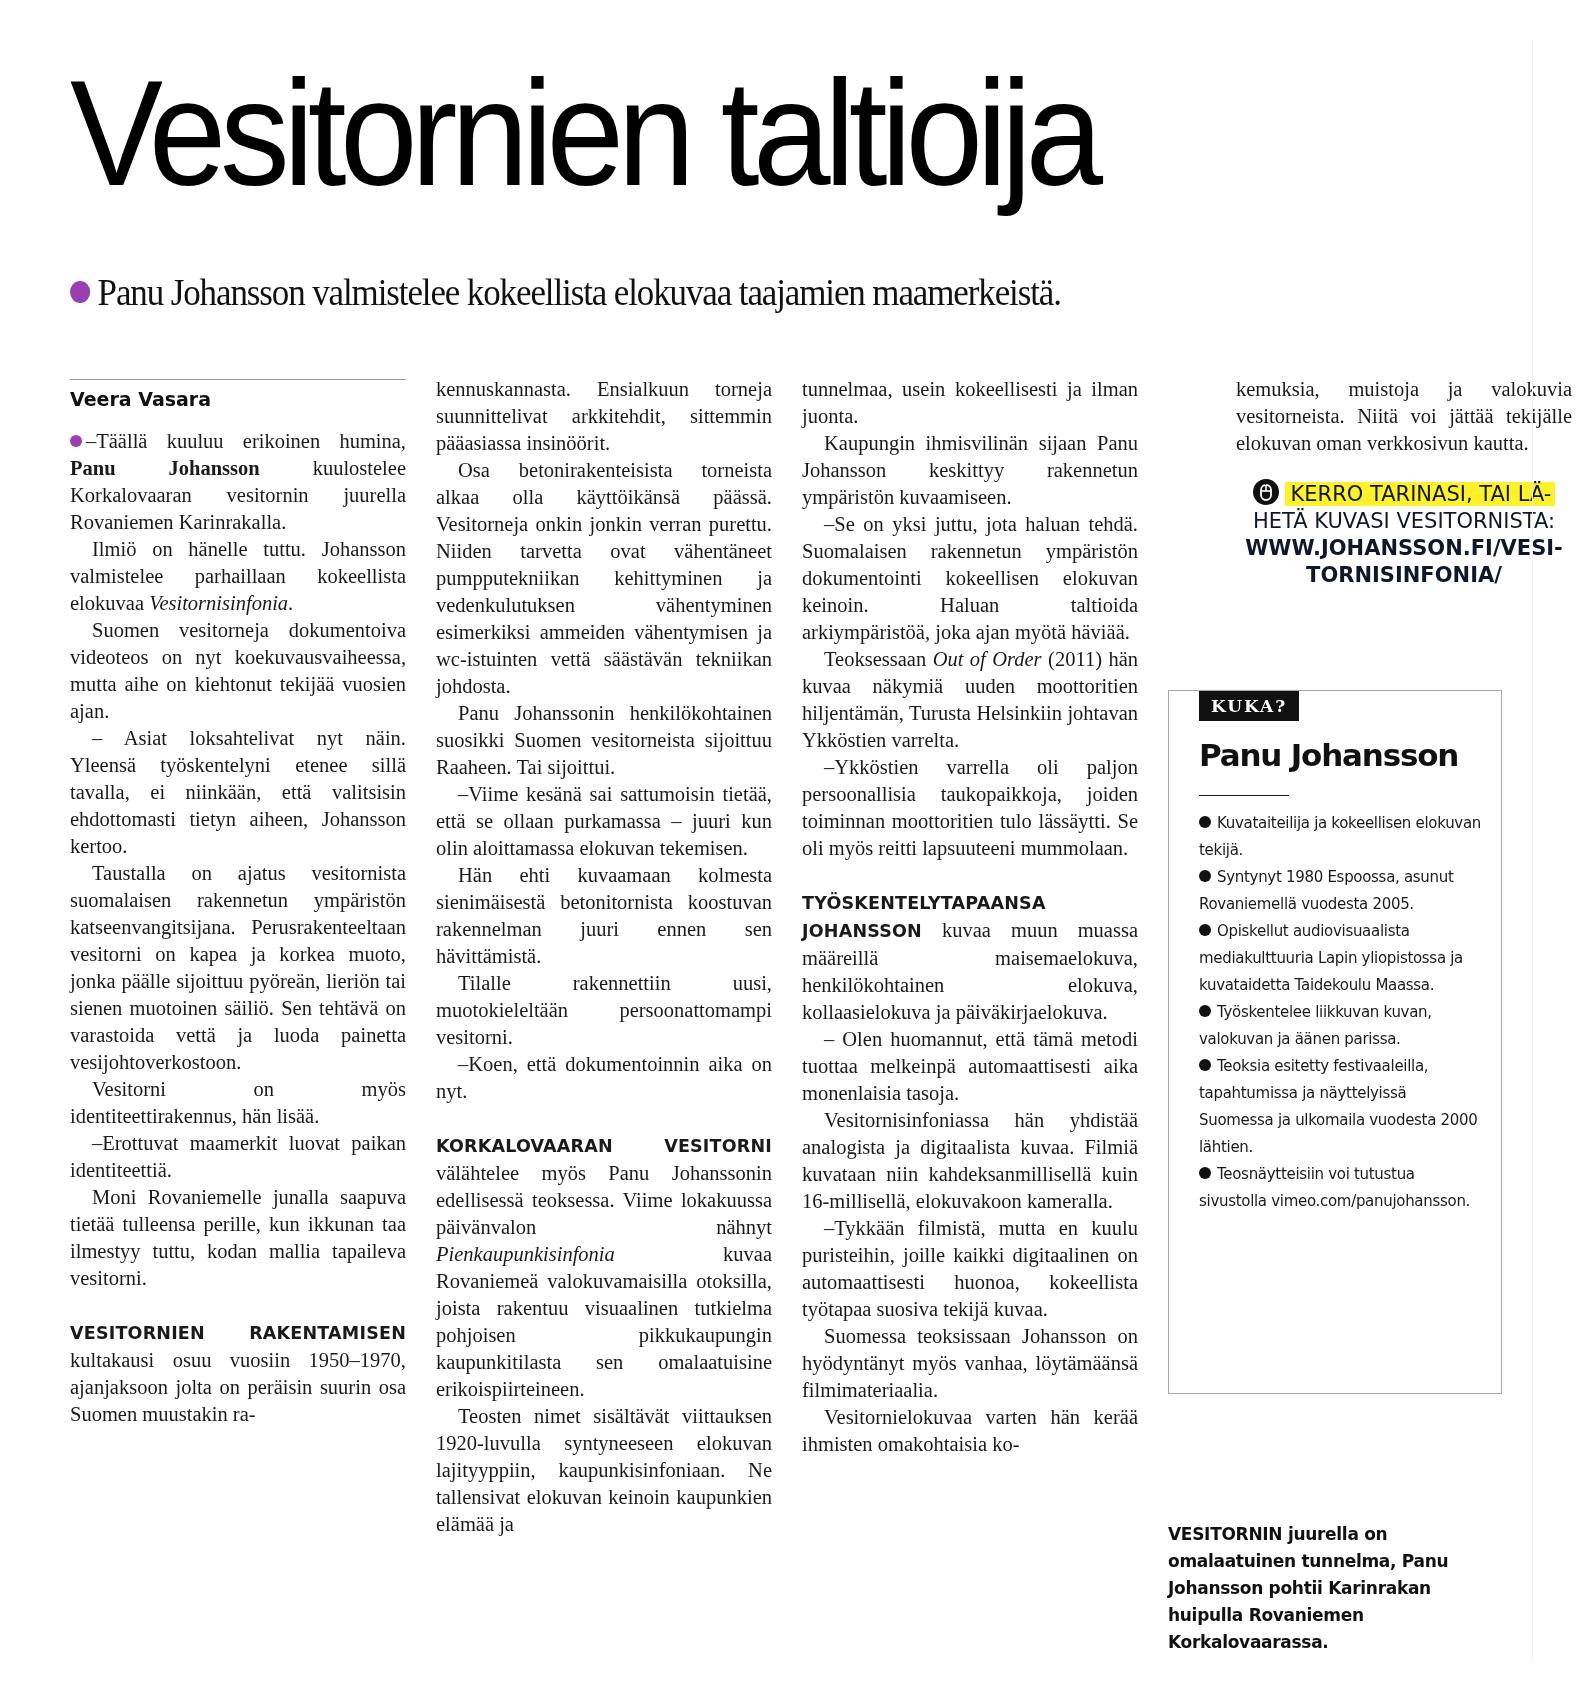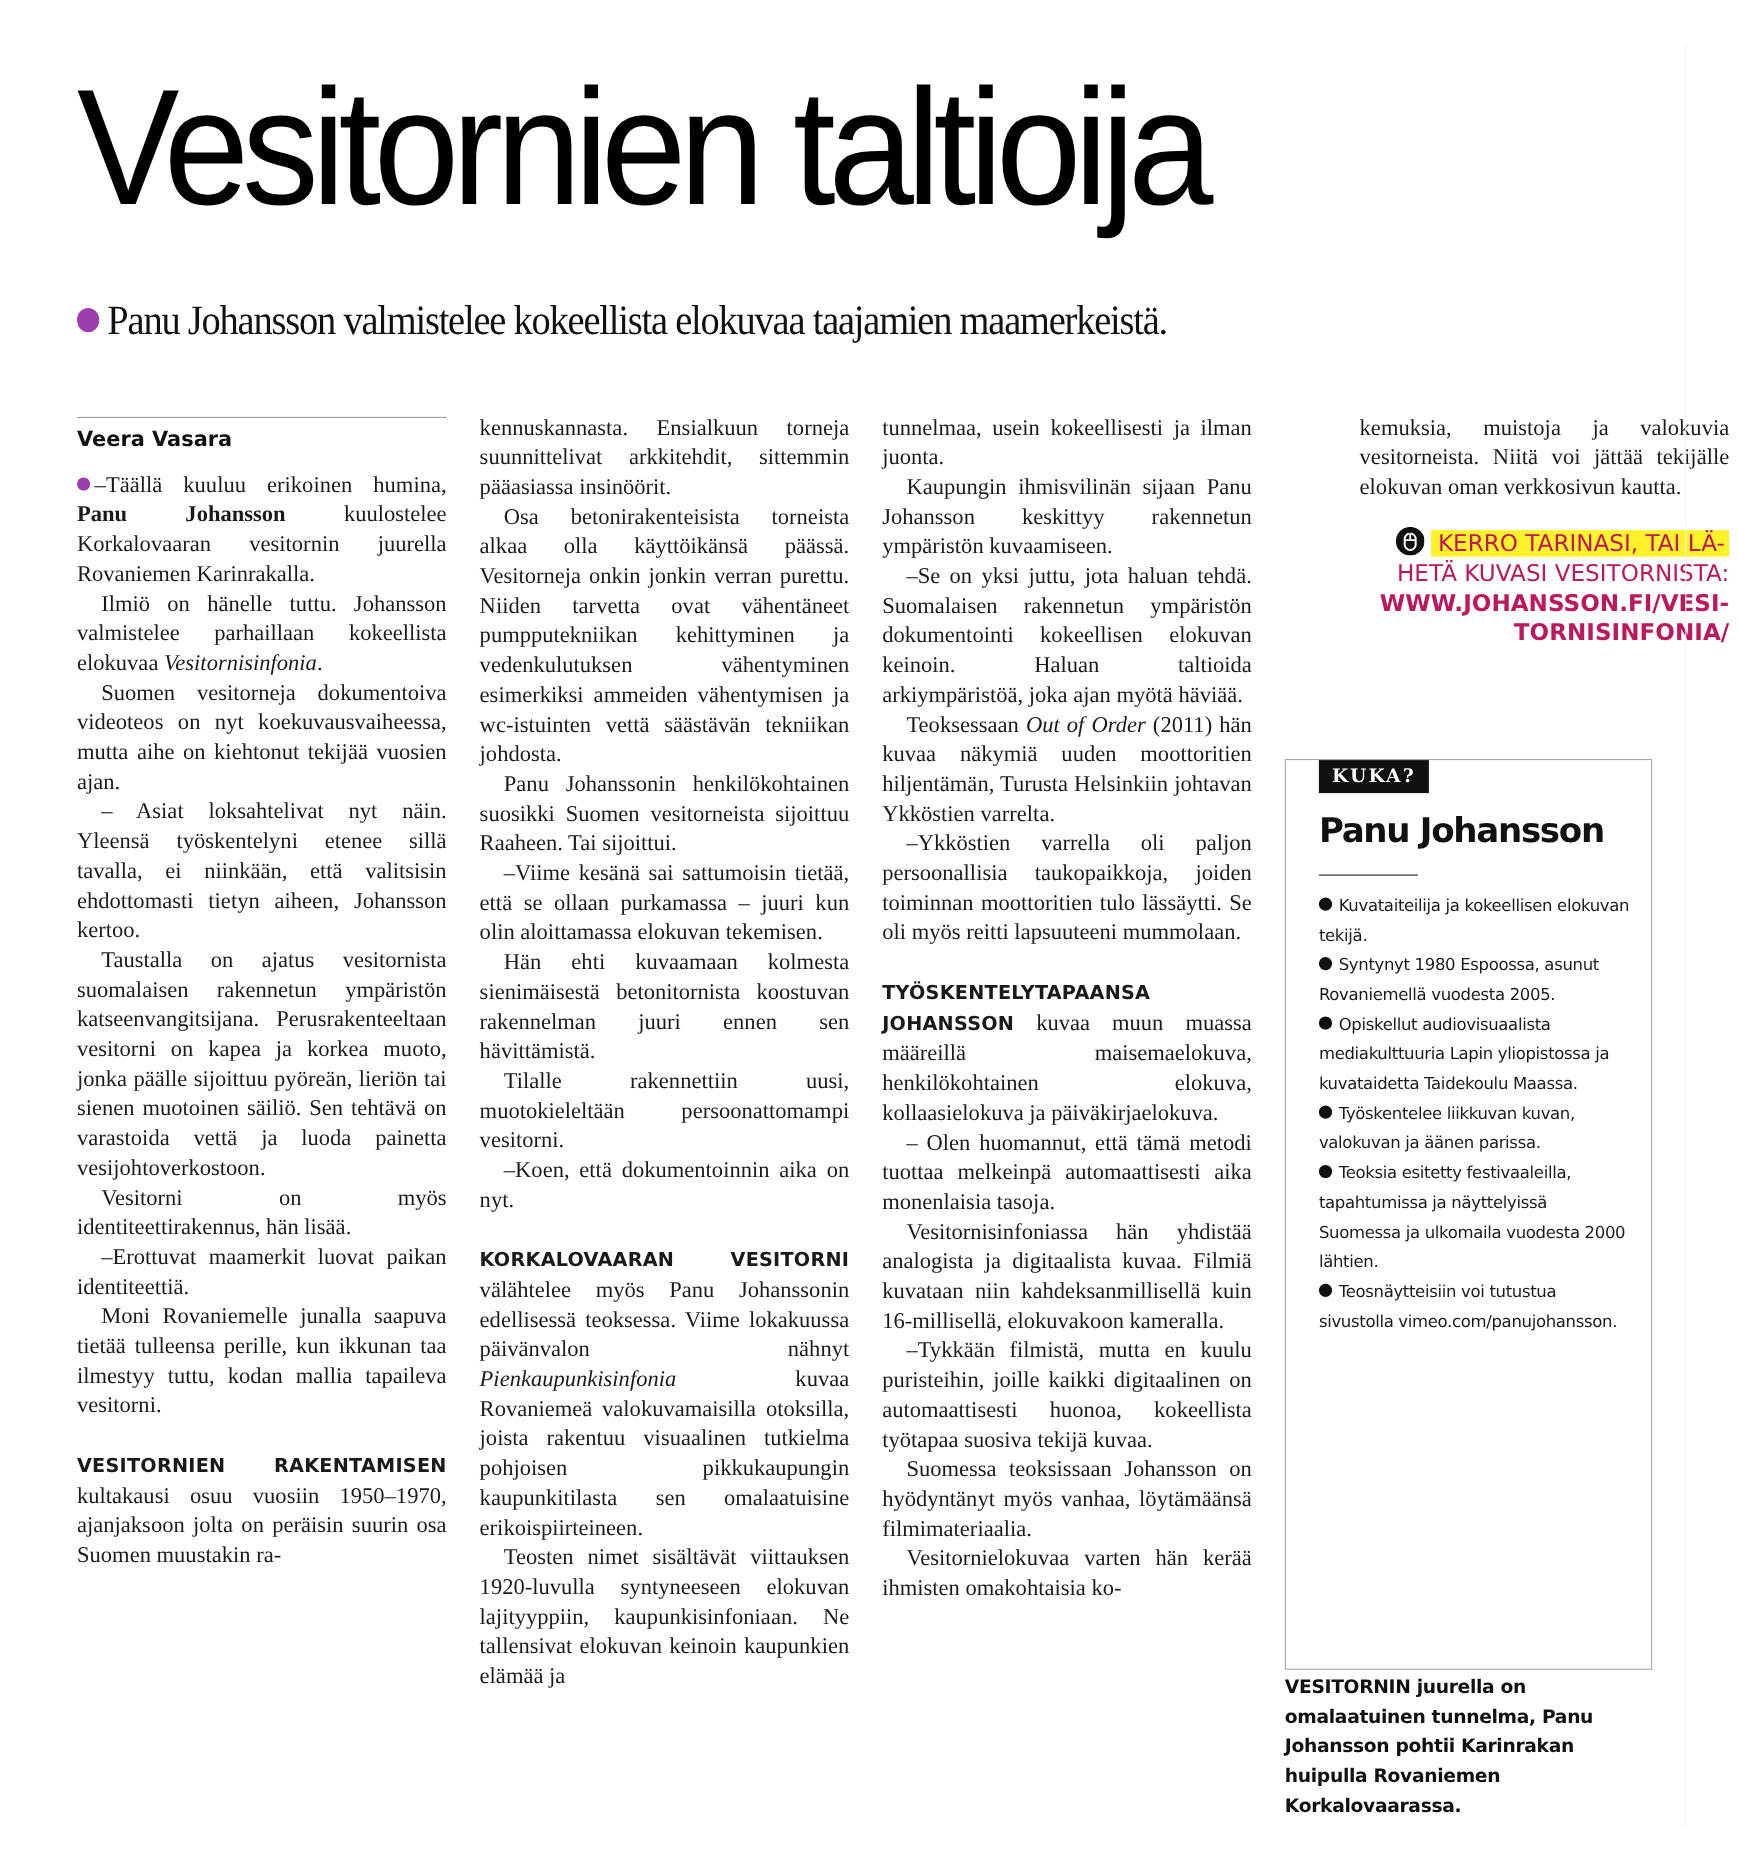--- a/index.html
+++ b/index.html
@@ -36,26 +36,26 @@
   .byline {
     position: absolute; left: 70px; top: 386px; font-family: "DejaVu Sans", sans-serif;
     font-weight: 700; font-size: 19px; line-height: 27px; color: #111;
   }
   #col1 { top: 428px; }
   .lede-dot {
     display: inline-block; width: 12px; height: 12px; border-radius: 50%;
     background: #9b3fb0; margin-right: 4px; vertical-align: 1px;
   }
   .sans-caps { font-family: "DejaVu Sans", sans-serif; font-weight: 700; font-size: 17.5px; letter-spacing: 0.2px; }
-  .cta { margin-top: 22px; font-family: "DejaVu Sans", sans-serif; font-size: 21px; line-height: 27px; color: #be185d; text-align: right; }
+  .cta { margin-top: 22px; font-family: "DejaVu Sans", sans-serif; font-size: 21px; line-height: 27px; color: #0f172a; text-align: center; }
   .cta .hl { background: #fff22b; padding: 0 4px 0 6px; }
   .cta .url { font-weight: 700; }
   .mouse-icon { display: inline-block; width: 26px; height: 26px; vertical-align: -4px; margin-right: 6px; }
   .kuka-box {
-    position: absolute; left: 1168px; top: 690px; width: 334px; height: 828px;
+    position: absolute; left: 1168px; top: 690px; width: 334px; height: 704px;
     border: 1px solid #a8a8a8; box-sizing: border-box; padding: 0 0 0 30px;
     font-family: "DejaVu Sans", sans-serif;
   }
   .kuka-label {
     display: inline-block; margin-top: 0; background: #111; color: #fff;
     font-family: "DejaVu Serif", serif; font-weight: 700; font-size: 17px; letter-spacing: 2px;
     padding: 4px 12px 4px 12px; line-height: 22px;
   }
   .kuka-name {
     margin: 14px 0 0 0; font-family: "DejaVu Sans", sans-serif; font-weight: 700;

